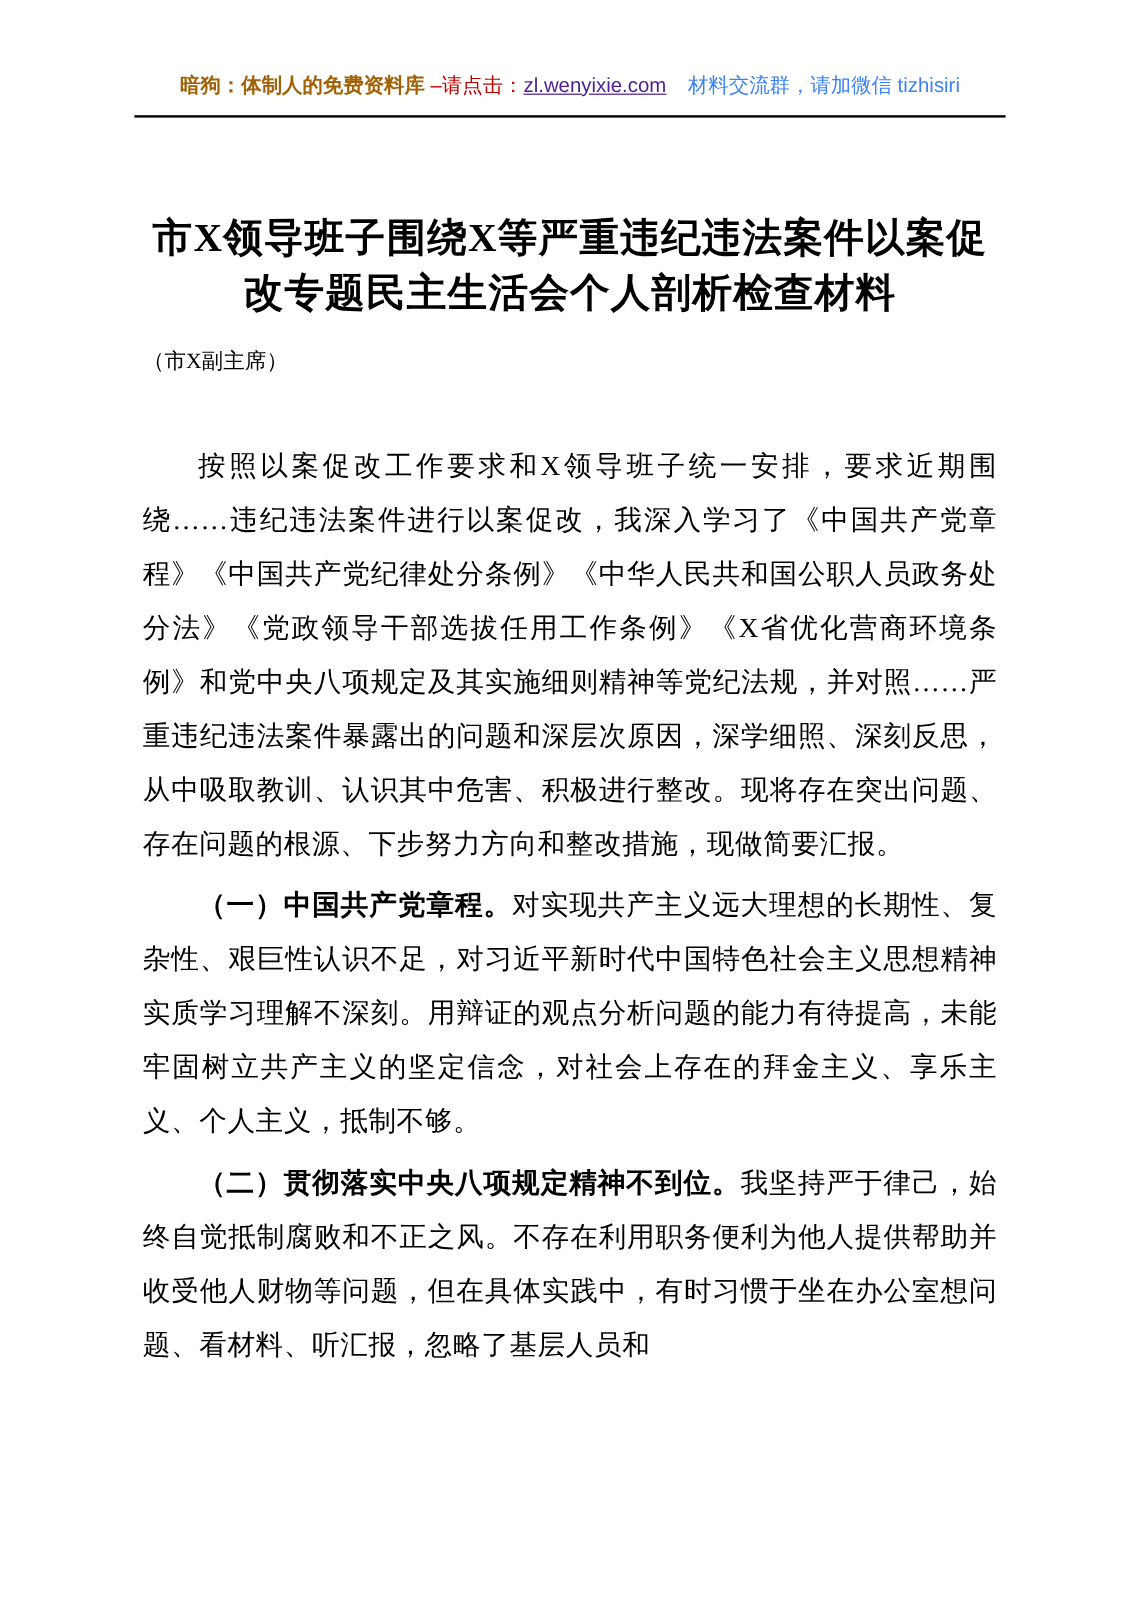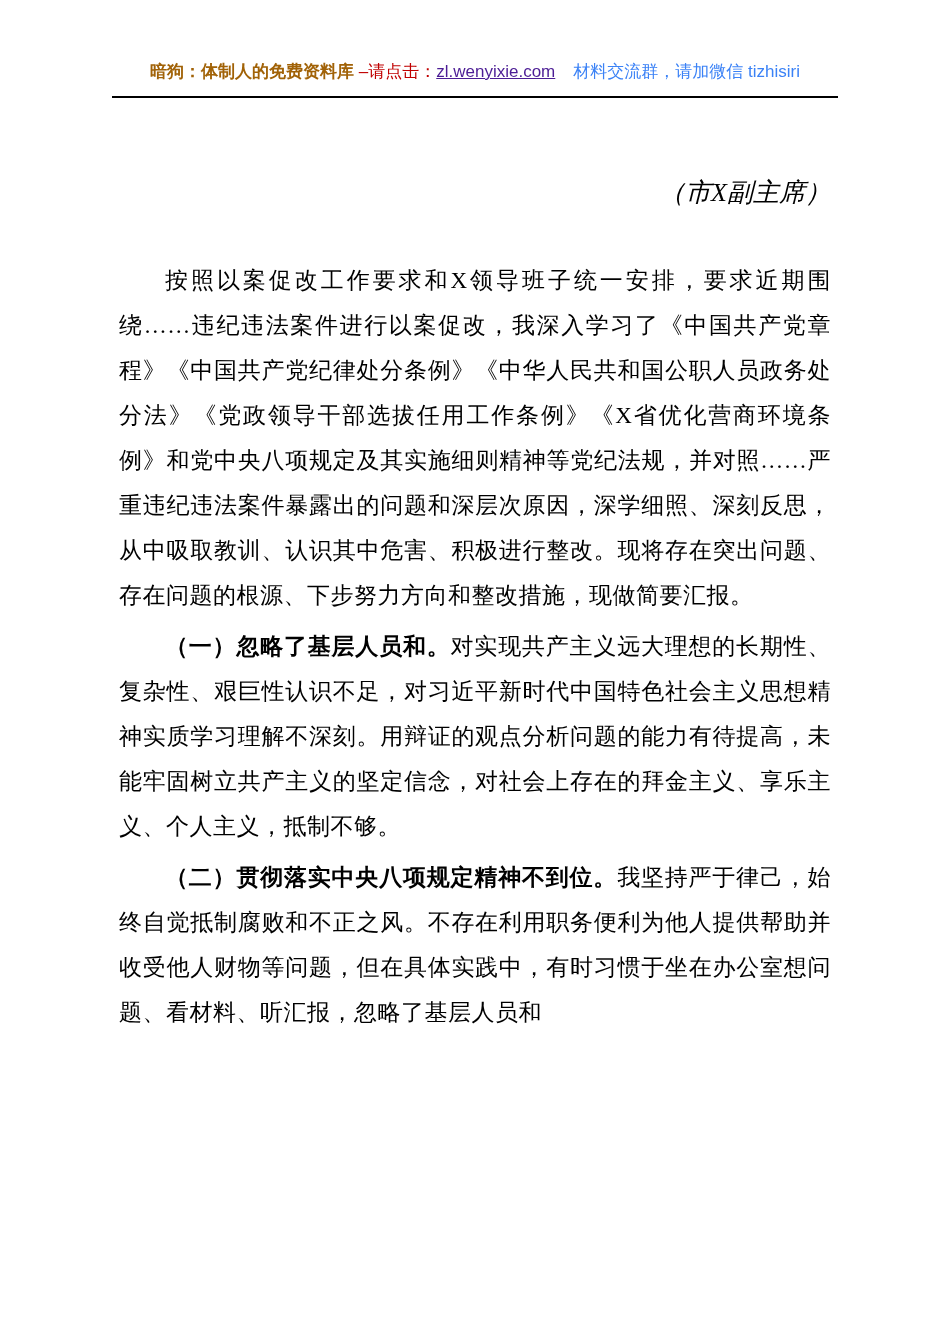--- a/index.html
+++ b/index.html
@@ -48,24 +48,23 @@
   .doc-title {
     margin: 16px 0 0 0;
     font-size: 33px;
     line-height: 46px;
     font-weight: bold;
     text-align: center;
     letter-spacing: 1px;
   }
   .doc-subtitle {
     margin-top: 18px;
-    font-size: 26px;
+    font-size: 18px;
     line-height: 30px;
-    text-align: right;
-    font-style: italic;
+    text-align: left;
   }
   .body-p {
     margin: 0;
     font-size: 23px;
     line-height: 45px;
     text-align: justify;
     text-indent: 2em;
     letter-spacing: 0.5px;
   }
   .p-intro { margin-top: 50px; }
@@ -84,25 +83,26 @@
 <body>
 
 <div class="page">
 
   <header class="topbar">
     <span class="red">暗狗：体制人的免费资料库</span><span class="maroon"> –请点击：</span><a class="link">zl.wenyixie.com</a><span class="plain">材料交流群，请加微信 tizhisiri</span>
   </header>
 
   <main class="doc">
 
+    <h1 class="doc-title">市X领导班子围绕X等严重违纪违法案件以案促改专题民主生活会个人剖析检查材料</h1>
 
     <div class="doc-subtitle">（市X副主席）</div>
 
     <p class="body-p p-intro">按照以案促改工作要求和X领导班子统一安排，要求近期围绕……违纪违法案件进行以案促改，我深入学习了《中国共产党章程》《中国共产党纪律处分条例》《中华人民共和国公职人员政务处分法》《党政领导干部选拔任用工作条例》《X省优化营商环境条例》和党中央八项规定及其实施细则精神等党纪法规，并对照……严重违纪违法案件暴露出的问题和深层次原因，深学细照、深刻反思，从中吸取教训、认识其中危害、积极进行整改。现将存在突出问题、存在问题的根源、下步努力方向和整改措施，现做简要汇报。</p>
 
 
-    <p class="body-p p-point"><strong class="lead">（一）忽略了基层人员和。</strong><span>对实现共产主义远大理想的长期性、复杂性、艰巨性认识不足，对习近平新时代中国特色社会主义思想精神实质学习理解不深刻。用辩证的观点分析问题的能力有待提高，未能牢固树立共产主义的坚定信念，对社会上存在的拜金主义、享乐主义、个人主义，抵制不够。</span></p>
+    <p class="body-p p-point"><strong class="lead">（一）中国共产党章程。</strong><span>对实现共产主义远大理想的长期性、复杂性、艰巨性认识不足，对习近平新时代中国特色社会主义思想精神实质学习理解不深刻。用辩证的观点分析问题的能力有待提高，未能牢固树立共产主义的坚定信念，对社会上存在的拜金主义、享乐主义、个人主义，抵制不够。</span></p>
 
     <p class="body-p p-point"><strong class="lead">（二）贯彻落实中央八项规定精神不到位。</strong><span>我坚持严于律己，始终自觉抵制腐败和不正之风。不存在利用职务便利为他人提供帮助并收受他人财物等问题，但在具体实践中，有时习惯于坐在办公室想问题、看材料、听汇报，忽略了基层人员和</span></p>
 
   </main>
 
 </div>
 
 </body></html>

